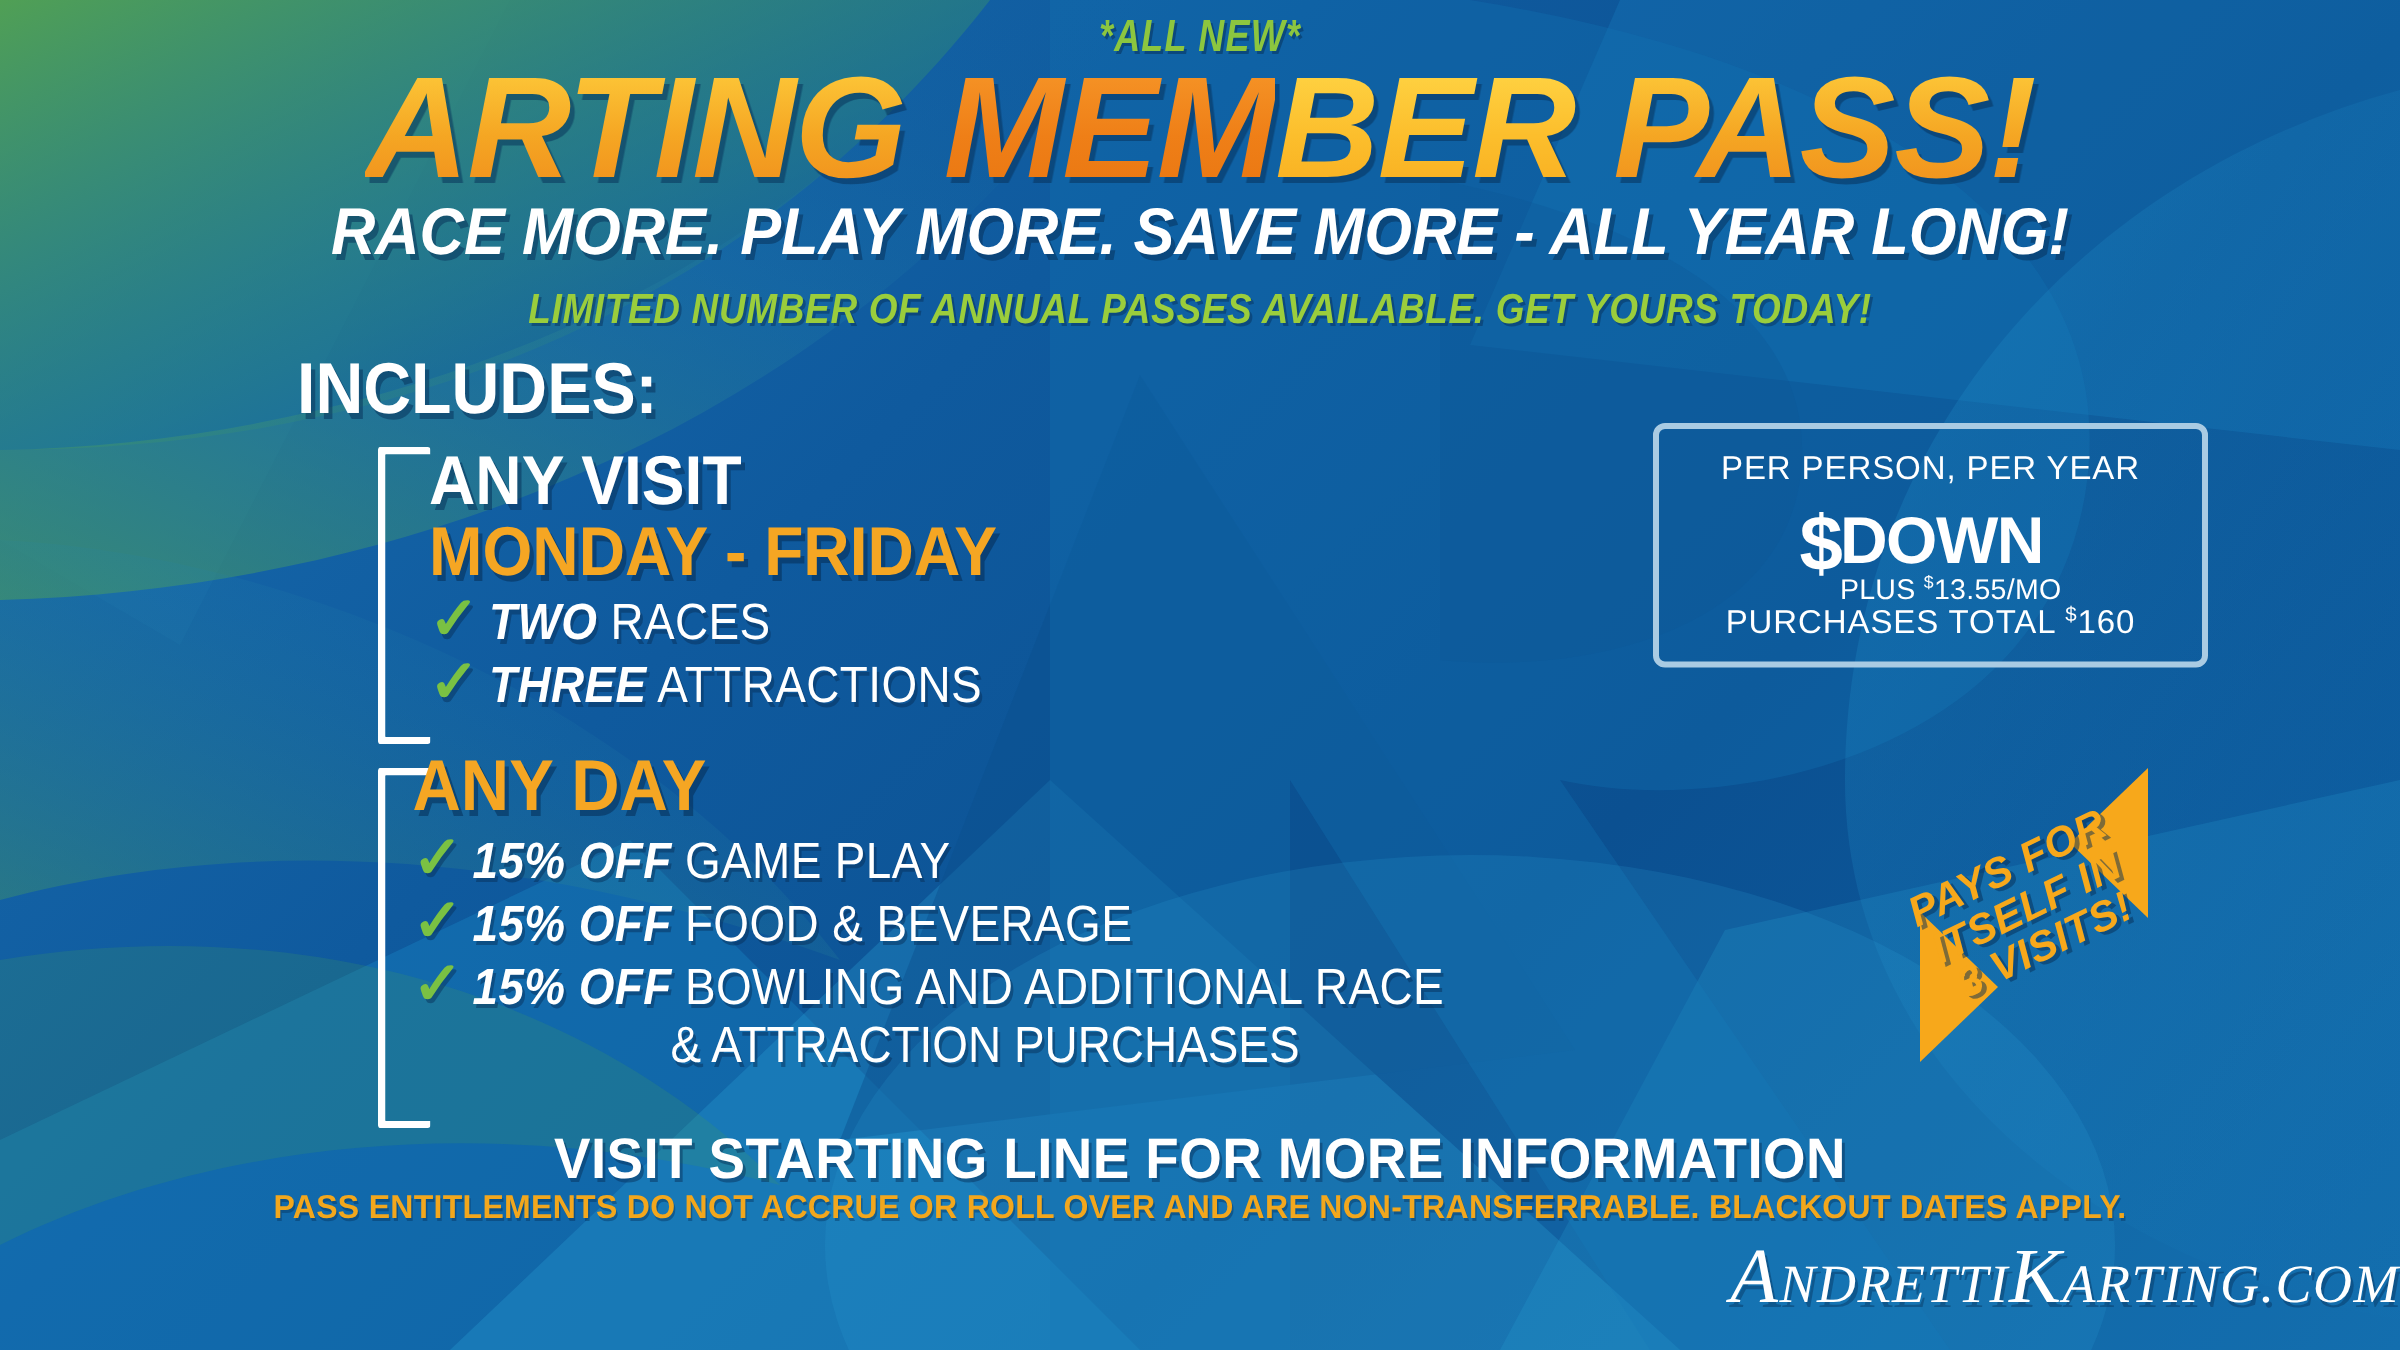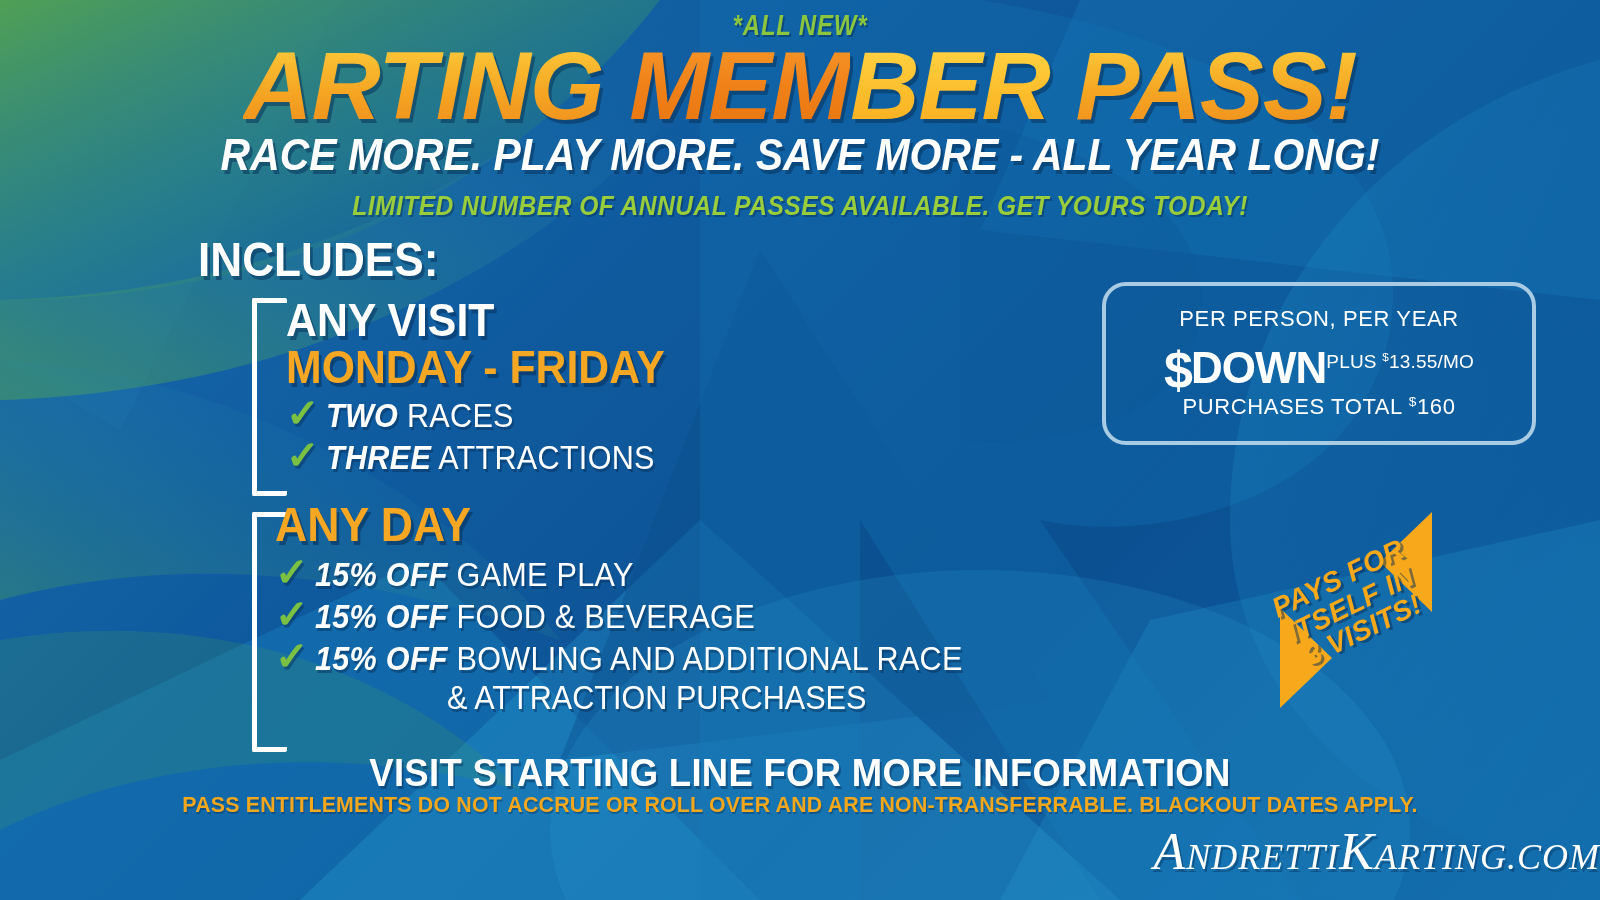--- a/index.html
+++ b/index.html
@@ -77,31 +77,31 @@
     display:inline-block;transform:translateY(-2px);}
   .btext{font-size:34px;color:#fff;white-space:nowrap;
     text-shadow:2px 3px 0 rgba(6,45,85,.45);transform:scaleX(.9);
     transform-origin:left center;letter-spacing:.3px;}
   .btext b{font-weight:bold;font-style:italic;}
   .cont-line{font-size:34px;color:#fff;white-space:nowrap;
     text-shadow:2px 3px 0 rgba(6,45,85,.45);transform:scaleX(.9);
     transform-origin:left center;margin-left:172px;}
 
   
-  .pricebox{position:absolute;left:1102px;top:282px;width:434px;height:163px;
-    border:4px solid #a9cbe3;border-radius:24px;
+  .pricebox{position:absolute;left:1102px;top:282px;width:370px;height:163px;
+    border:4px solid #a9cbe3;border-radius:8px;
     display:flex;flex-direction:column;align-items:center;
     justify-content:center;box-sizing:border-box;}
   .pp{font-size:22px;color:#fff;letter-spacing:.6px;font-weight:500;}
   .prow{display:flex;align-items:flex-start;margin-top:-2px;}
   .dollar{font-size:52px;font-weight:bold;color:#fff;line-height:1;
     margin-top:14px;}
   .amount{font-size:84px;font-weight:bold;color:#fff;line-height:.92;
     letter-spacing:-2px;}
-  .downcol{display:flex;flex-direction:row;margin-top:18px;margin-left:-2px;}
+  .downcol{display:flex;flex-direction:column;margin-top:18px;margin-left:-2px;}
   .down{font-size:44px;font-weight:bold;color:#fff;line-height:.9;
     letter-spacing:-1px;}
   .plus{font-size:19px;color:#fff;line-height:1;margin-top:3px;
     text-align:right;letter-spacing:.2px;}
   .total{font-size:22px;color:#fff;letter-spacing:.6px;margin-top:-2px;}
   .sup{font-size:.62em;vertical-align:super;}
 
   
   .badge{position:absolute;left:1262px;top:510px;width:180px;height:200px;}
   .tri{position:absolute;width:0;height:0;}

